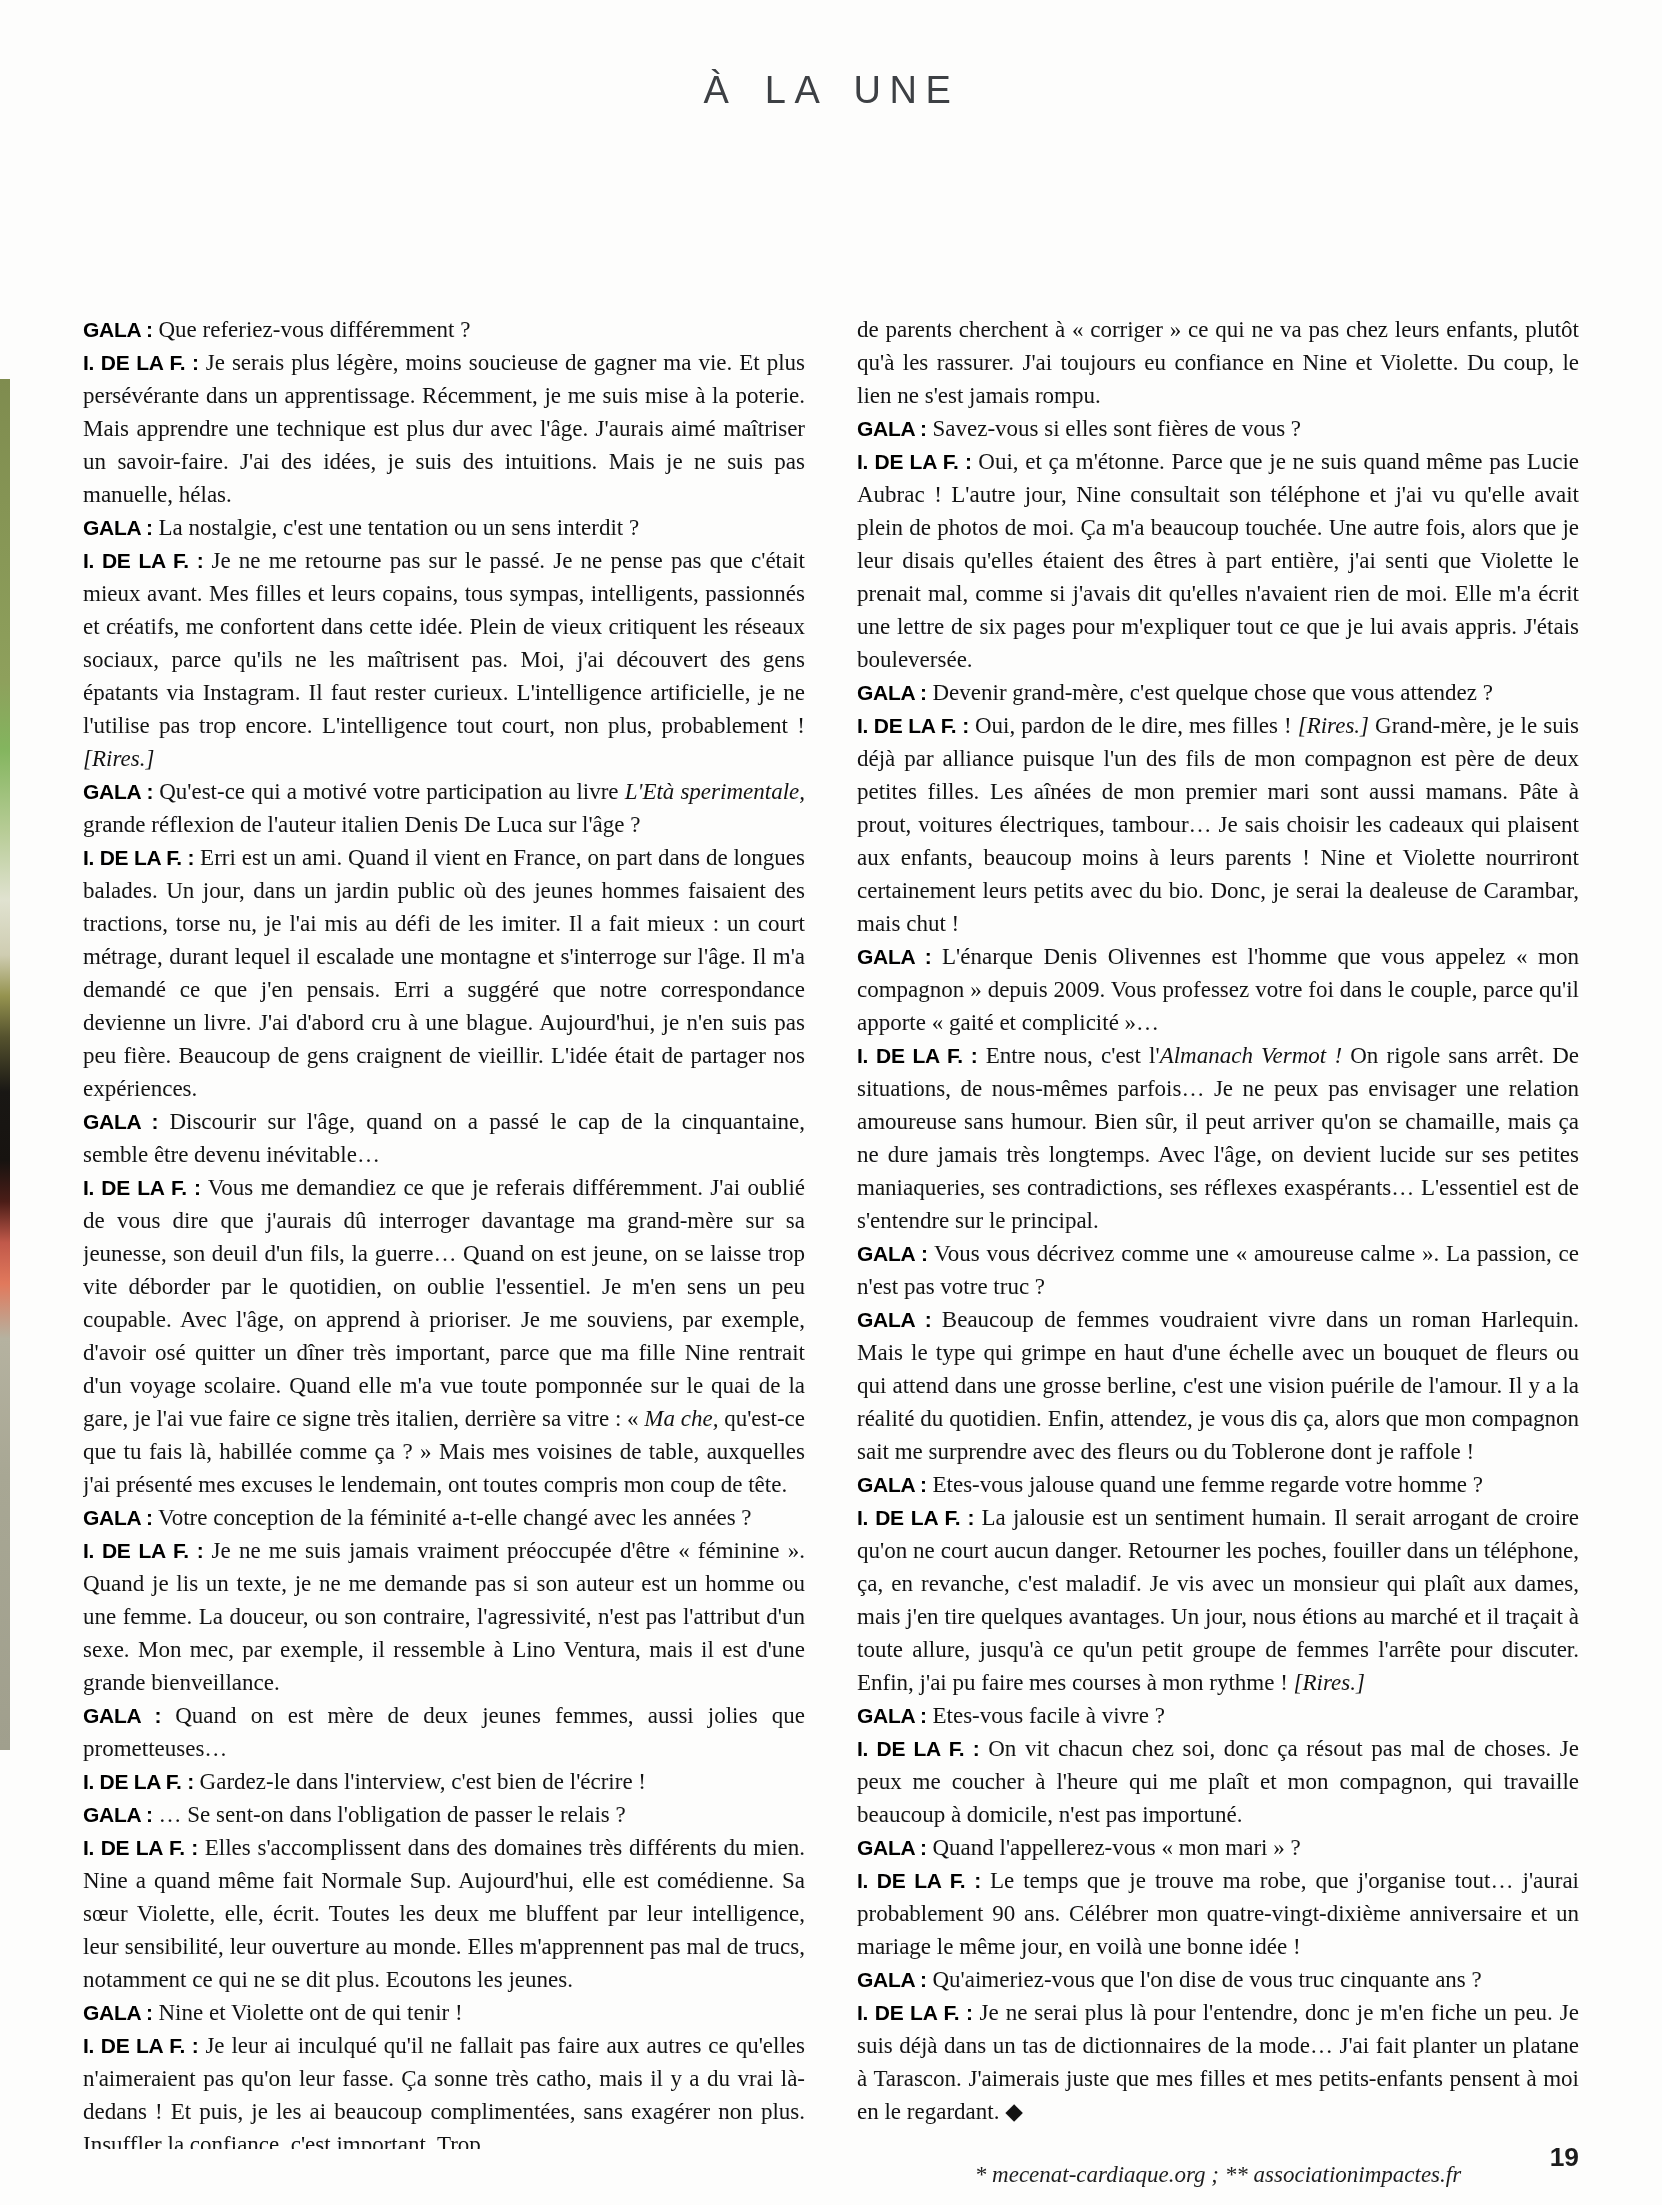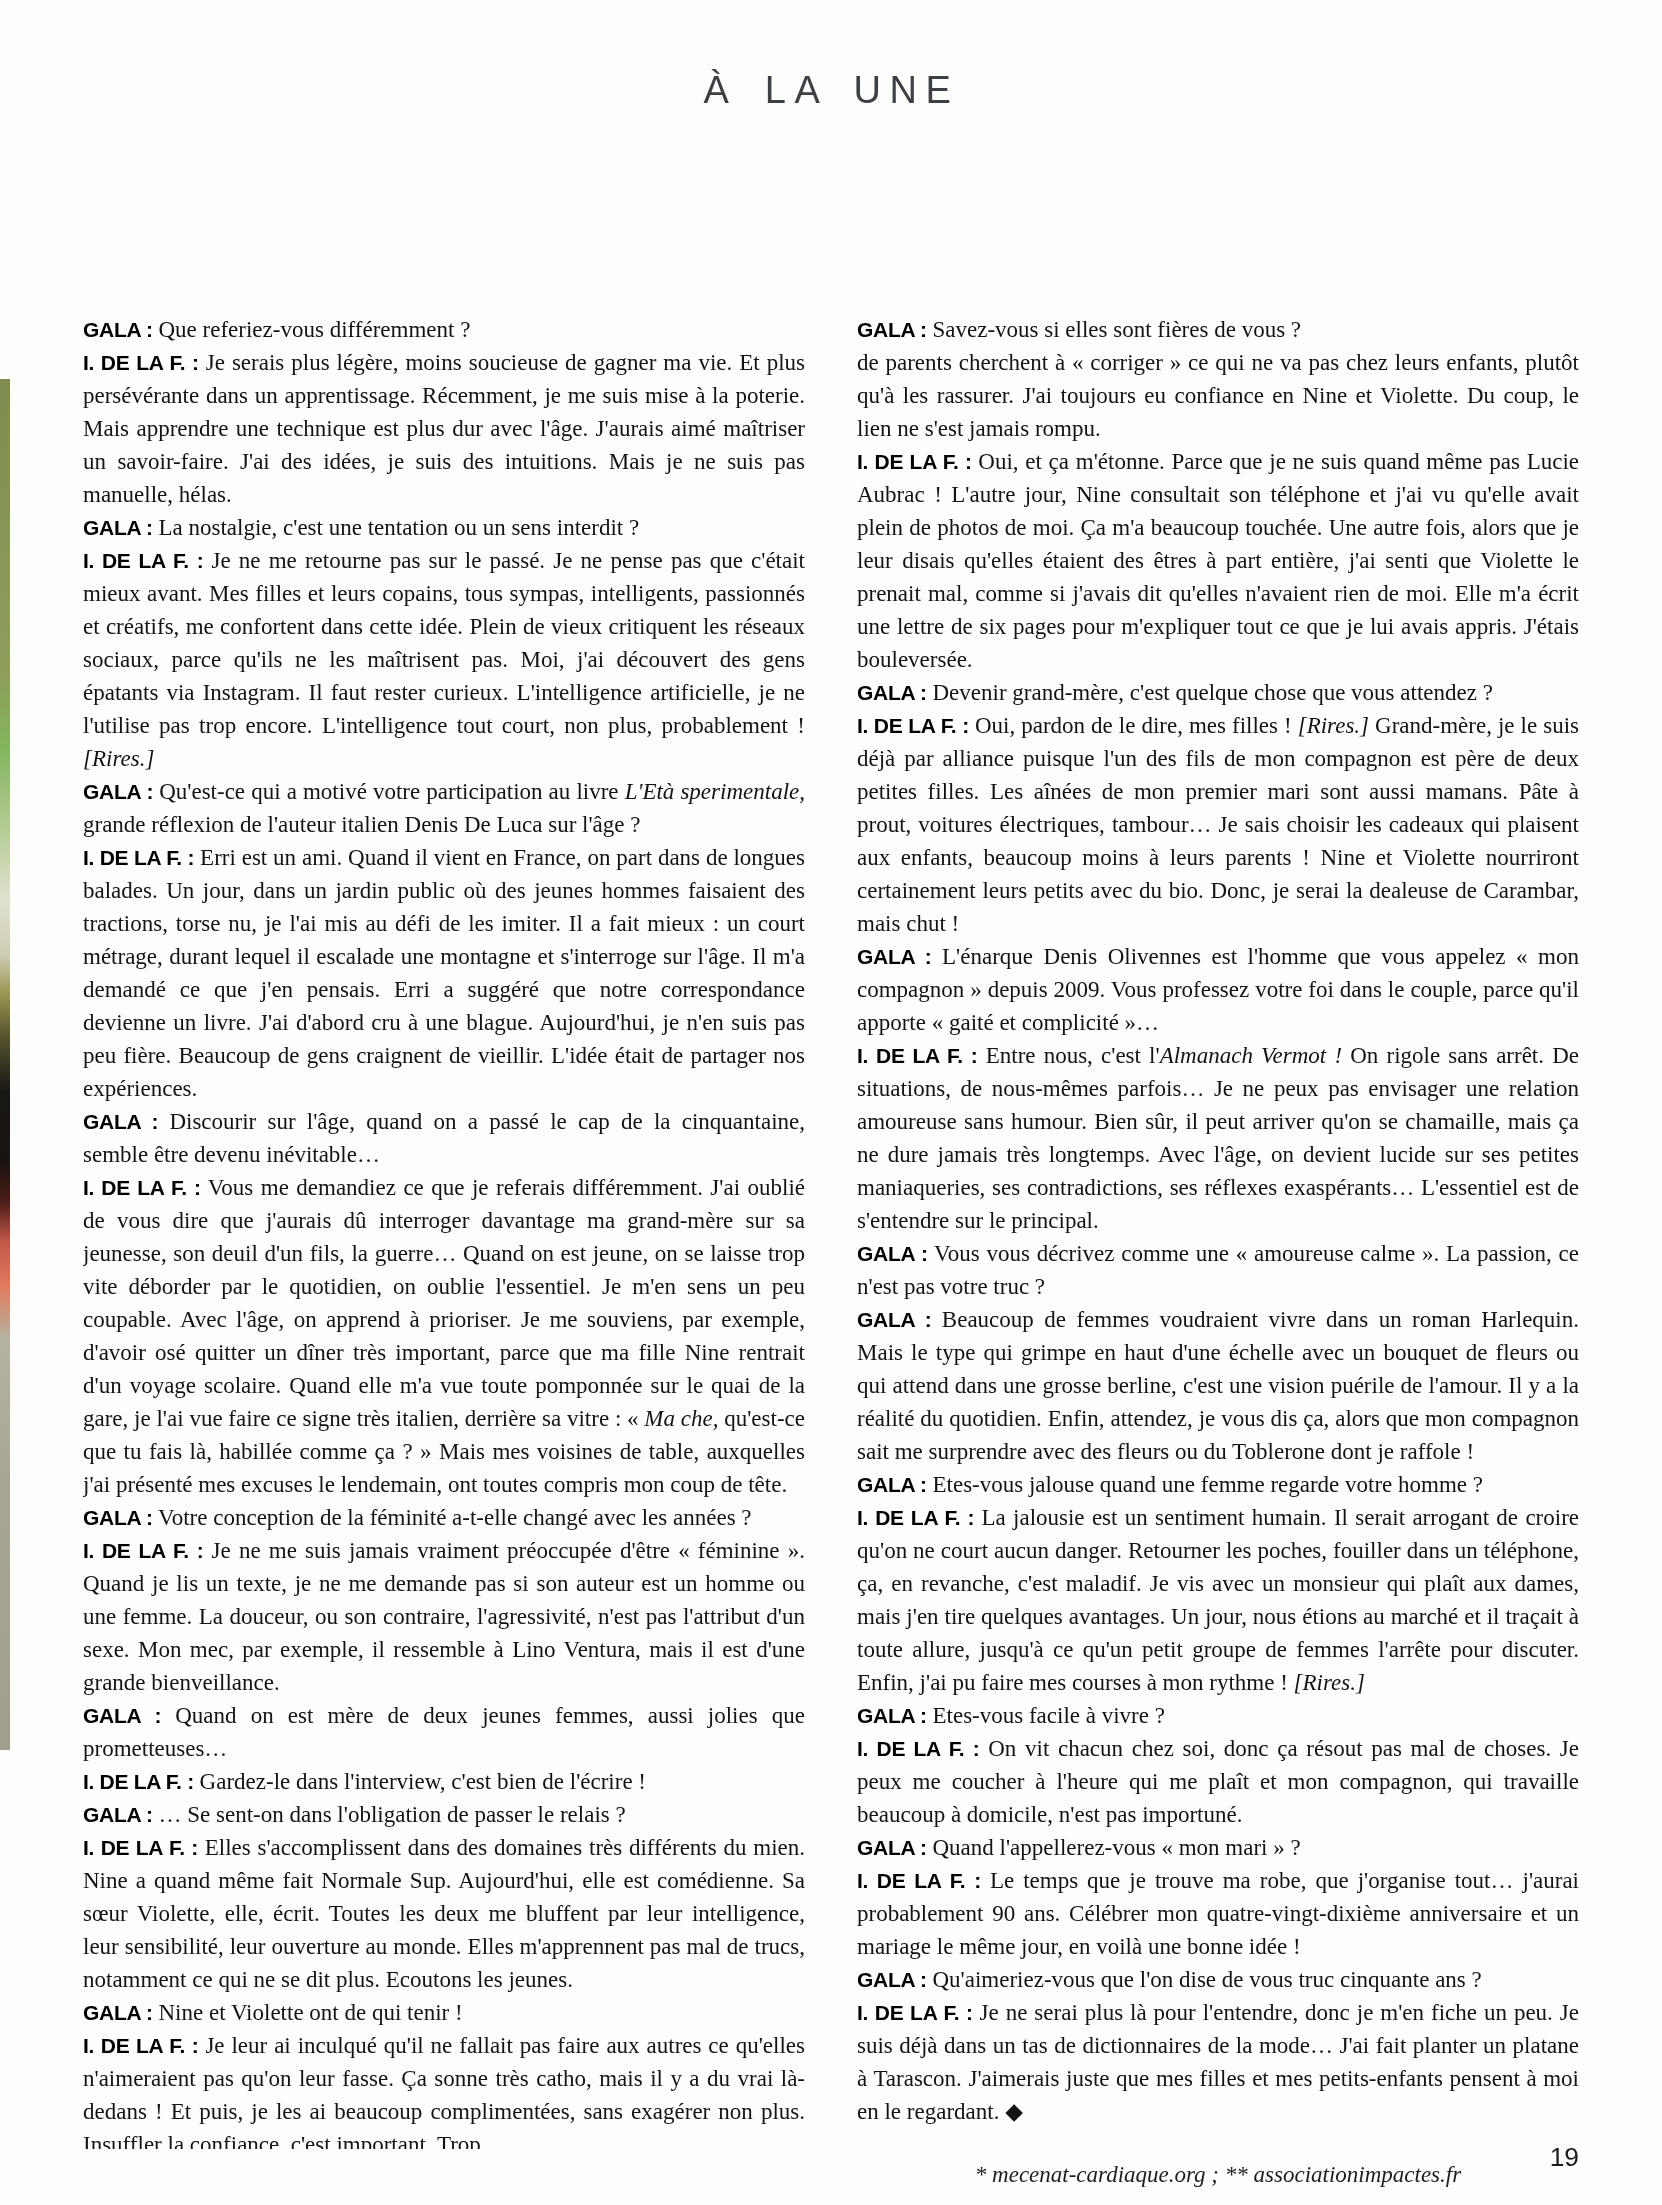--- a/index.html
+++ b/index.html
@@ -45,21 +45,21 @@
   .footnote{
     margin-top:30px;
     text-align:center;
     font-style:italic;
     font-size:23px;
     color:#1d1d1d;
   }
   .page-number{
     position:absolute;top:2142px;right:84px;
     font-family:"Liberation Sans","DejaVu Sans",sans-serif;
-    font-weight:400;
+    font-weight:700;
     font-size:26.4px;
     color:#1c1c1c;
   }
 </style>
 </head>
 <body>
 
 <div class="page">
   <div class="section-header">À LA UNE</div>
   <div class="edge-strip" style="background: linear-gradient(rgb(127, 140, 79) 0%, rgb(142, 160, 92) 22%, rgb(131, 181, 94) 27%, rgb(183, 204, 150) 33%, rgb(224, 226, 208) 38%, rgb(207, 205, 178) 42%, rgb(149, 147, 79) 45%, rgb(85, 82, 46) 48%, rgb(25, 23, 20) 52%, rgb(23, 19, 16) 57%, rgb(75, 29, 23) 60%, rgb(193, 89, 74) 63%, rgb(225, 121, 92) 66%, rgb(181, 178, 160) 70%, rgb(168, 167, 148) 80%, rgb(160, 159, 141) 100%);"></div>
@@ -80,22 +80,22 @@
         <p><span class="label">I. DE LA F. :</span><span> Gardez-le dans l'interview, c'est bien de l'écrire !</span></p>
         <p><span class="label">GALA :</span><span> … Se sent-on dans l'obligation de passer le relais ?</span></p>
         <p><span class="label">I. DE LA F. :</span><span> Elles s'accomplissent dans des domaines très différents du mien. Nine a quand même fait Normale Sup. Aujourd'hui, elle est comédienne. Sa sœur Violette, elle, écrit. Toutes les deux me bluffent par leur intelligence, leur sensibilité, leur ouverture au monde. Elles m'apprennent pas mal de trucs, notamment ce qui ne se dit plus. Ecoutons les jeunes.</span></p>
         <p><span class="label">GALA :</span><span> Nine et Violette ont de qui tenir !</span></p>
         <p><span class="label">I. DE LA F. :</span><span> Je leur ai inculqué qu'il ne fallait pas faire aux autres ce qu'elles n'aimeraient pas qu'on leur fasse. Ça sonne très catho, mais il y a du vrai là-dedans ! Et puis, je les ai beaucoup complimentées, sans exagérer non plus. Insuffler la confiance, c'est important. Trop</span></p>
       </div>
   </div>
 
   <div class="col col-right">
     <div>
+        <p><span>de parents cherchent à « corriger » ce qui ne va pas chez leurs enfants, plutôt qu'à les rassurer. J'ai toujours eu confiance en Nine et Violette. Du coup, le lien ne s'est jamais rompu.</span></p>
         <p><span class="label">GALA :</span><span> Savez-vous si elles sont fières de vous ?</span></p>
-        <p><span>de parents cherchent à « corriger » ce qui ne va pas chez leurs enfants, plutôt qu'à les rassurer. J'ai toujours eu confiance en Nine et Violette. Du coup, le lien ne s'est jamais rompu.</span></p>
         <p><span class="label">I. DE LA F. :</span><span> Oui, et ça m'étonne. Parce que je ne suis quand même pas Lucie Aubrac ! L'autre jour, Nine consultait son téléphone et j'ai vu qu'elle avait plein de photos de moi. Ça m'a beaucoup touchée. Une autre fois, alors que je leur disais qu'elles étaient des êtres à part entière, j'ai senti que Violette le prenait mal, comme si j'avais dit qu'elles n'avaient rien de moi. Elle m'a écrit une lettre de six pages pour m'expliquer tout ce que je lui avais appris. J'étais bouleversée.</span></p>
         <p><span class="label">GALA :</span><span> Devenir grand-mère, c'est quelque chose que vous attendez ?</span></p>
         <p><span class="label">I. DE LA F. :</span><span> Oui, pardon de le dire, mes filles ! </span><span class="italic">[Rires.]</span><span> Grand-mère, je le suis déjà par alliance puisque l'un des fils de mon compagnon est père de deux petites filles. Les aînées de mon premier mari sont aussi mamans. Pâte à prout, voitures électriques, tambour… Je sais choisir les cadeaux qui plaisent aux enfants, beaucoup moins à leurs parents ! Nine et Violette nourriront certainement leurs petits avec du bio. Donc, je serai la dealeuse de Carambar, mais chut !</span></p>
         <p><span class="label">GALA :</span><span> L'énarque Denis Olivennes est l'homme que vous appelez « mon compagnon » depuis 2009. Vous professez votre foi dans le couple, parce qu'il apporte « gaité et complicité »…</span></p>
         <p><span class="label">I. DE LA F. :</span><span> Entre nous, c'est l'</span><span class="italic">Almanach Vermot !</span><span> On rigole sans arrêt. De situations, de nous-mêmes parfois… Je ne peux pas envisager une relation amoureuse sans humour. Bien sûr, il peut arriver qu'on se chamaille, mais ça ne dure jamais très longtemps. Avec l'âge, on devient lucide sur ses petites maniaqueries, ses contradictions, ses réflexes exaspérants… L'essentiel est de s'entendre sur le principal.</span></p>
         <p><span class="label">GALA :</span><span> Vous vous décrivez comme une « amoureuse calme ». La passion, ce n'est pas votre truc ?</span></p>
         <p><span class="label">GALA :</span><span> Beaucoup de femmes voudraient vivre dans un roman Harlequin. Mais le type qui grimpe en haut d'une échelle avec un bouquet de fleurs ou qui attend dans une grosse berline, c'est une vision puérile de l'amour. Il y a la réalité du quotidien. Enfin, attendez, je vous dis ça, alors que mon compagnon sait me surprendre avec des fleurs ou du Toblerone dont je raffole !</span></p>
         <p><span class="label">GALA :</span><span> Etes-vous jalouse quand une femme regarde votre homme ?</span></p>
         <p><span class="label">I. DE LA F. :</span><span> La jalousie est un sentiment humain. Il serait arrogant de croire qu'on ne court aucun danger. Retourner les poches, fouiller dans un téléphone, ça, en revanche, c'est maladif. Je vis avec un monsieur qui plaît aux dames, mais j'en tire quelques avantages. Un jour, nous étions au marché et il traçait à toute allure, jusqu'à ce qu'un petit groupe de femmes l'arrête pour discuter. Enfin, j'ai pu faire mes courses à mon rythme ! </span><span class="italic">[Rires.]</span></p>
         <p><span class="label">GALA :</span><span> Etes-vous facile à vivre ?</span></p>

